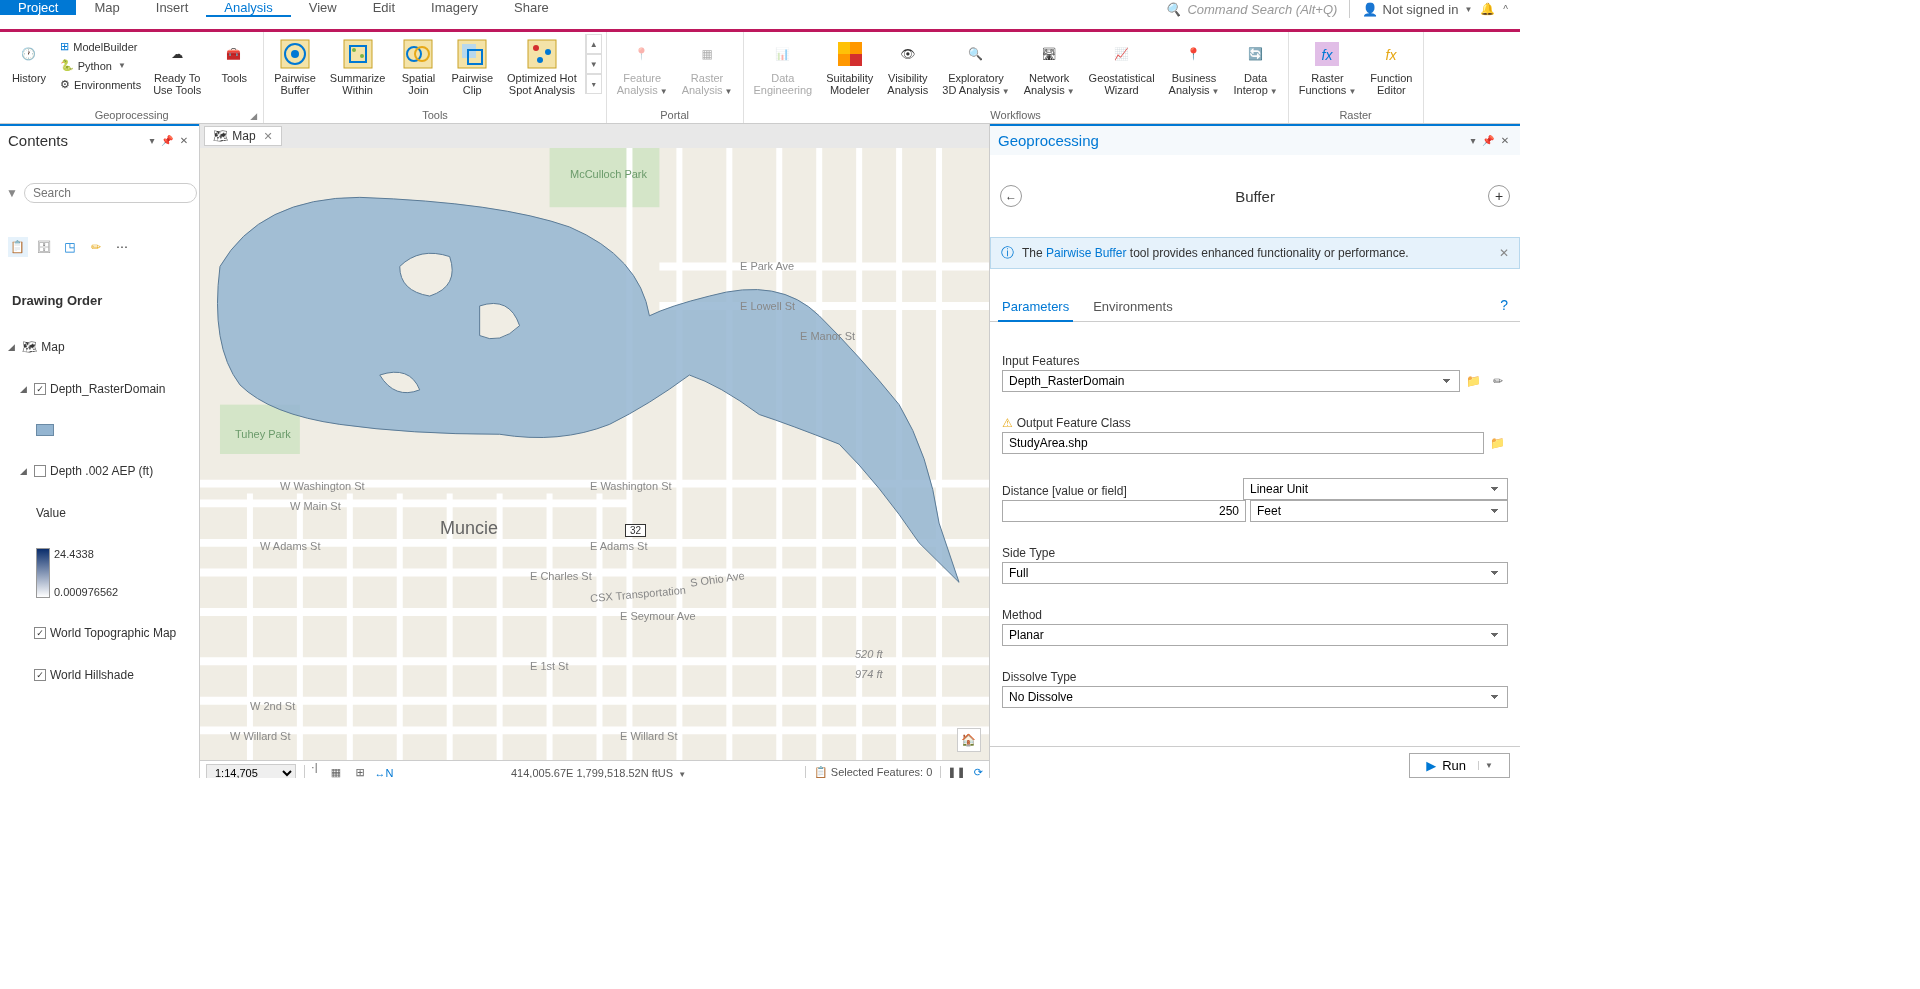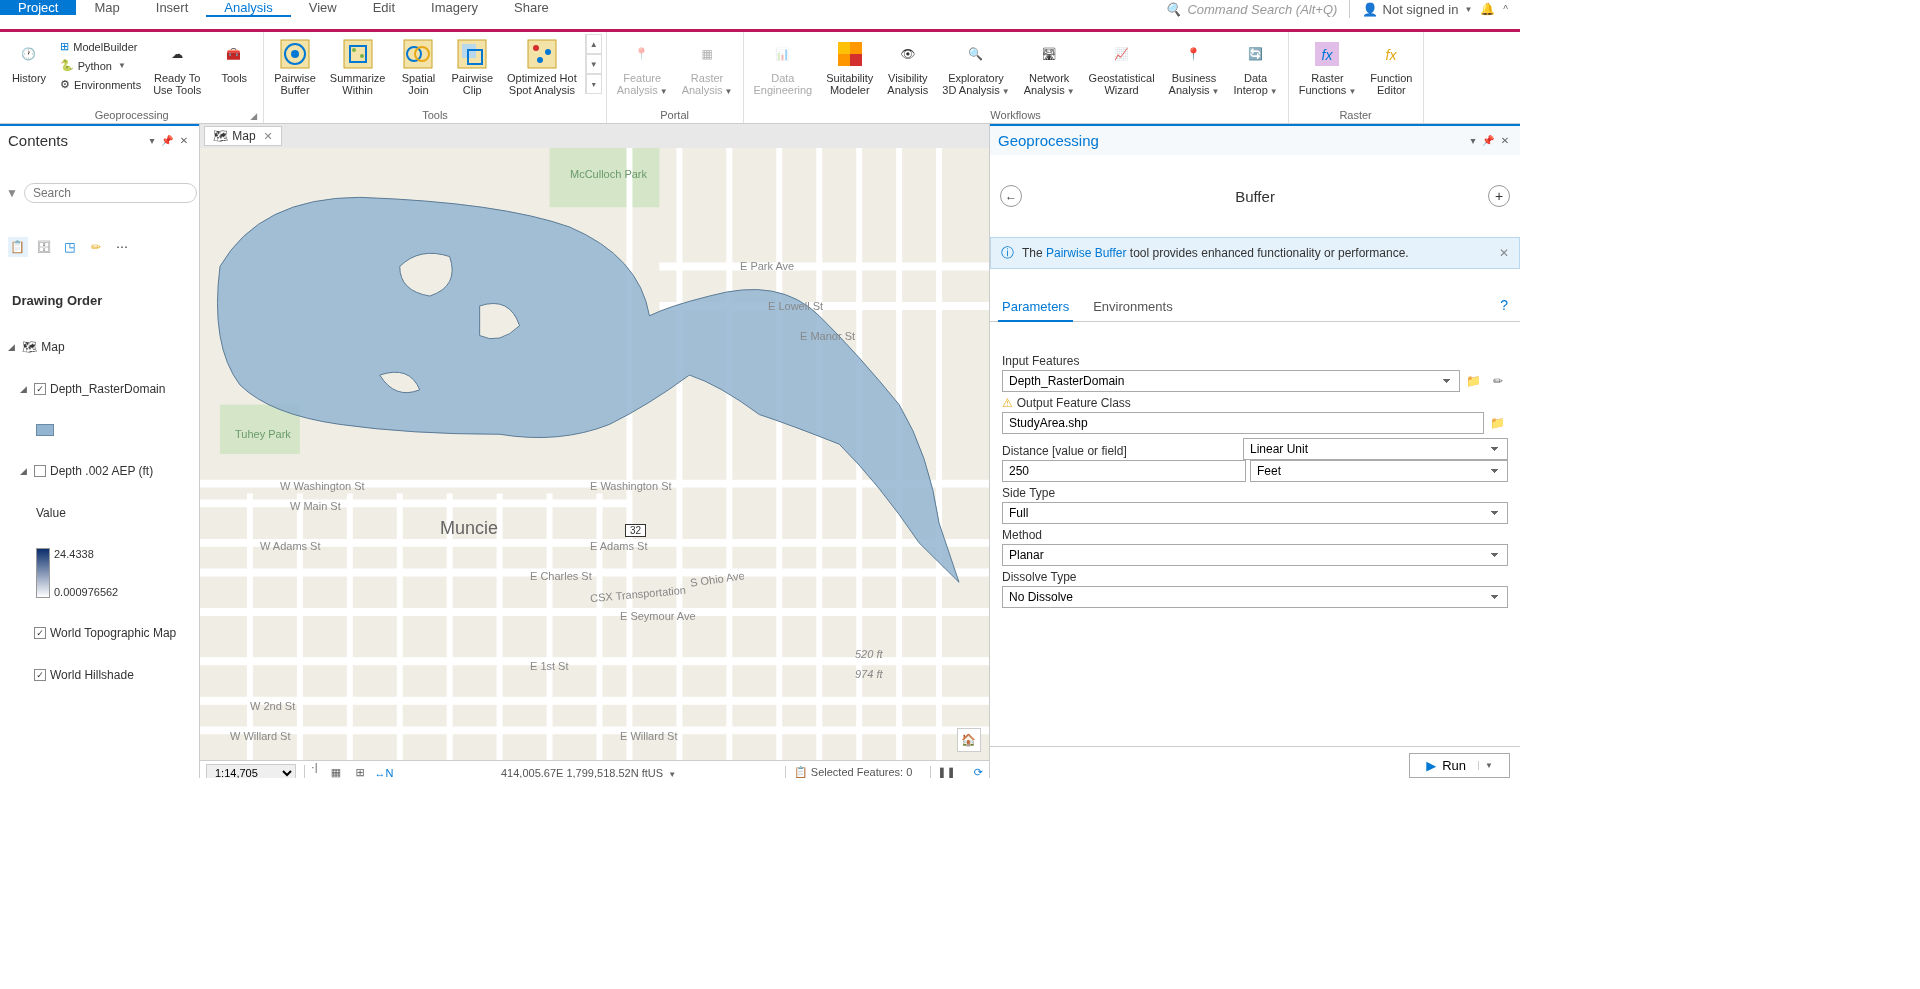--- a/index.html
+++ b/index.html
@@ -60,39 +60,39 @@
 .map-tabs { display: flex; background: #e8e8e8; height: 24px; align-items: center; padding-left: 4px; }
 .map-tab { display: flex; align-items: center; gap: 4px; background: #fff; padding: 2px 8px; border: 1px solid #ccc; font-size: 12px; }
 .map-close { font-size: 11px; color: #888; cursor: pointer; margin-left: 4px; }
 .map-canvas { flex: 1; background: #f0ede4; position: relative; overflow: hidden; }
 .map-canvas svg { width: 100%; height: 100%; }
 .map-label { position: absolute; font-size: 11px; color: #888; white-space: nowrap; }
 .map-label.big { font-size: 18px; color: #666; font-weight: 500; }
 .map-label.park { color: #6b9b6b; font-size: 11px; }
 .map-statusbar { display: flex; align-items: center; height: 24px; background: #fff; border-top: 1px solid #ccc; padding: 0 6px; gap: 8px; font-size: 11px; color: #555; }
 .map-statusbar select { font-size: 11px; border: 1px solid #ccc; padding: 1px 4px; }
-.status-right { margin-left: auto; display: flex; align-items: center; gap: 18px; }
+.status-right { margin-left: auto; display: flex; align-items: center; gap: 8px; }
 .status-icon { width: 16px; height: 16px; display: flex; align-items: center; justify-content: center; cursor: pointer; color: #666; }
 
 
 .gp-pane { width: 530px; display: flex; flex-direction: column; }
 .gp-nav { display: flex; align-items: center; padding: 6px 10px; }
 .gp-back { width: 22px; height: 22px; border: 1px solid #999; border-radius: 50%; display: flex; align-items: center; justify-content: center; cursor: pointer; font-size: 12px; }
 .gp-title { flex: 1; text-align: center; font-size: 15px; }
 .gp-add { width: 22px; height: 22px; border: 1px solid #999; border-radius: 50%; display: flex; align-items: center; justify-content: center; cursor: pointer; font-size: 14px; }
 .gp-info { background: #e6f2fb; border: 1px solid #b8d8ed; padding: 6px 10px; display: flex; align-items: center; gap: 8px; font-size: 12px; margin: 0; }
 .gp-info .info-icon { color: #0078d4; font-size: 13px; }
 .gp-info .link { color: #0078d4; }
 .gp-info .close { margin-left: auto; color: #888; cursor: pointer; }
 .gp-tabs { display: flex; border-bottom: 1px solid #ccc; padding: 0 8px; }
 .gp-tab { padding: 6px 4px; margin-right: 16px; font-size: 13px; cursor: pointer; color: #555; }
 .gp-tab.active { color: #0078d4; border-bottom: 2px solid #0078d4; margin-bottom: -1px; }
 .gp-help { margin-left: auto; color: #0078d4; font-size: 14px; padding: 4px; cursor: pointer; }
 .gp-body { flex: 1; padding: 8px 12px; overflow-y: auto; }
-.gp-field { margin-bottom: 4px; }
+.gp-field { margin-bottom: 24px; }
 .gp-label { font-size: 12px; color: #333; margin-bottom: 2px; display: flex; align-items: center; gap: 4px; }
 .gp-warn { color: #e6a817; font-size: 12px; }
 .gp-row { display: flex; gap: 4px; align-items: center; }
 .gp-input, .gp-select { flex: 1; border: 1px solid #aaa; padding: 3px 6px; font-size: 12px; background: #fff; }
 .gp-select { appearance: none; background-image: linear-gradient(45deg, transparent 50%, #666 50%), linear-gradient(135deg, #666 50%, transparent 50%); background-position: calc(100% - 12px) center, calc(100% - 8px) center; background-size: 4px 4px, 4px 4px; background-repeat: no-repeat; padding-right: 20px; }
 .gp-browse { width: 20px; height: 20px; display: flex; align-items: center; justify-content: center; cursor: pointer; color: #d4a53c; }
 .gp-footer { border-top: 1px solid #ccc; padding: 6px 10px; display: flex; justify-content: flex-end; }
 .gp-run { border: 1px solid #aaa; padding: 4px 16px; background: #fff; display: flex; align-items: center; gap: 6px; font-size: 13px; cursor: pointer; }
 .gp-run .play { color: #0078d4; }
 </style>
@@ -447,21 +447,21 @@
       <div class="map-label" style="left:90px; top:352px">W Main St</div>
       <div class="map-label" style="left:60px; top:392px">W Adams St</div>
       <div class="map-label" style="left:390px; top:392px">E Adams St</div>
       <div class="map-label" style="left:330px; top:422px">E Charles St</div>
       <div class="map-label" style="left:420px; top:462px">E Seymour Ave</div>
       <div class="map-label" style="left:330px; top:512px">E 1st St</div>
       <div class="map-label" style="left:50px; top:552px">W 2nd St</div>
       <div class="map-label" style="left:30px; top:582px">W Willard St</div>
       <div class="map-label" style="left:420px; top:582px">E Willard St</div>
       <div class="map-label" style="left:540px; top:112px">E Park Ave</div>
-      <div class="map-label" style="left:568px; top:152px">E Lowell St</div>
+      <div class="map-label" style="left:540px; top:152px">E Lowell St</div>
       <div class="map-label" style="left:600px; top:182px">E Manor St</div>
       <div class="map-label" style="left:490px; top:425px;transform:rotate(-8deg)">S Ohio Ave</div>
       <div class="map-label" style="left:390px; top:440px;transform:rotate(-5deg)">CSX Transportation</div>
       <div class="map-label" style="left:655px; top:500px;font-style:italic">520 ft</div>
       <div class="map-label" style="left:655px; top:520px;font-style:italic">974 ft</div>
       <div style="position:absolute;left:425px;top:376px;background:#fff;border:1px solid #333;padding:0 4px;font-size:10px">32</div>
       <div style="position:absolute;right:8px;bottom:8px;width:24px;height:24px;background:#fff;border:1px solid #ccc;display:flex;align-items:center;justify-content:center">🏠</div>
     </div>
     <div class="map-statusbar">
       <select style="width:90px"><option>1:14,705</option></select>
@@ -522,21 +522,21 @@
         </div>
       </div>
       <div class="gp-field">
         <div class="gp-row" style="align-items:flex-end">
           <div style="flex:1">
               <div class="gp-label">Distance [value or field]</div>
             </div>
           <select class="gp-select" style="flex:1"><option>Linear Unit</option></select>
         </div>
         <div class="gp-row">
-          <input class="gp-input" style="text-align: left;" value="250">
+          <input class="gp-input" style="text-align: right;" value="250">
           <select class="gp-select" style="flex:1"><option>Feet</option></select>
         </div>
       </div>
       <div class="gp-field">
         <div class="gp-label">Side Type</div>
         <select class="gp-select" style="width:100%"><option>Full</option></select>
       </div>
       <div class="gp-field">
         <div class="gp-label">Method</div>
         <select class="gp-select" style="width:100%"><option>Planar</option></select>

